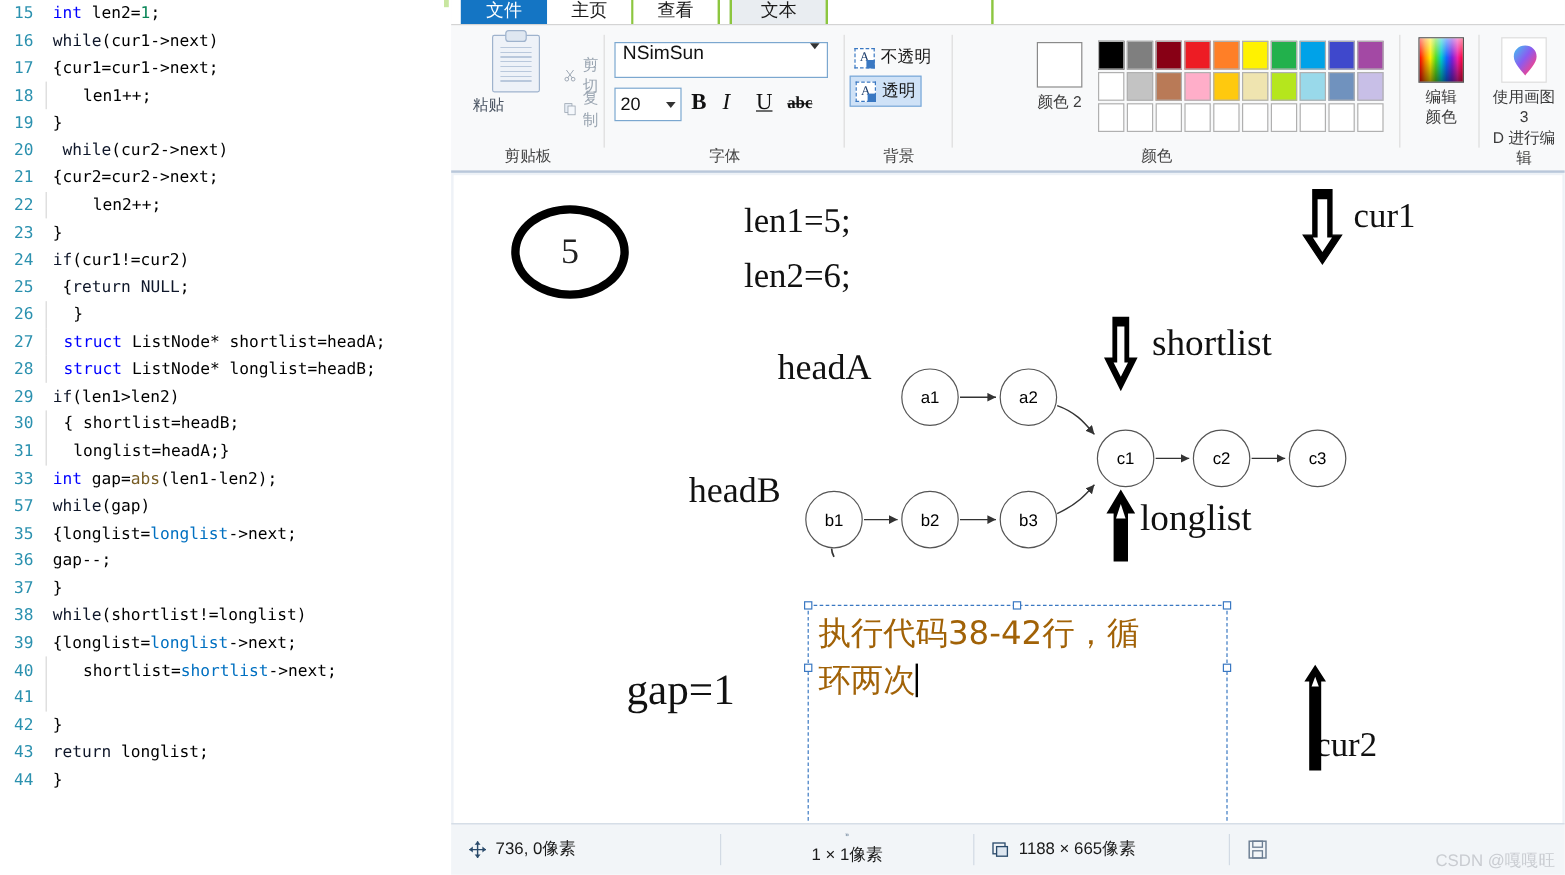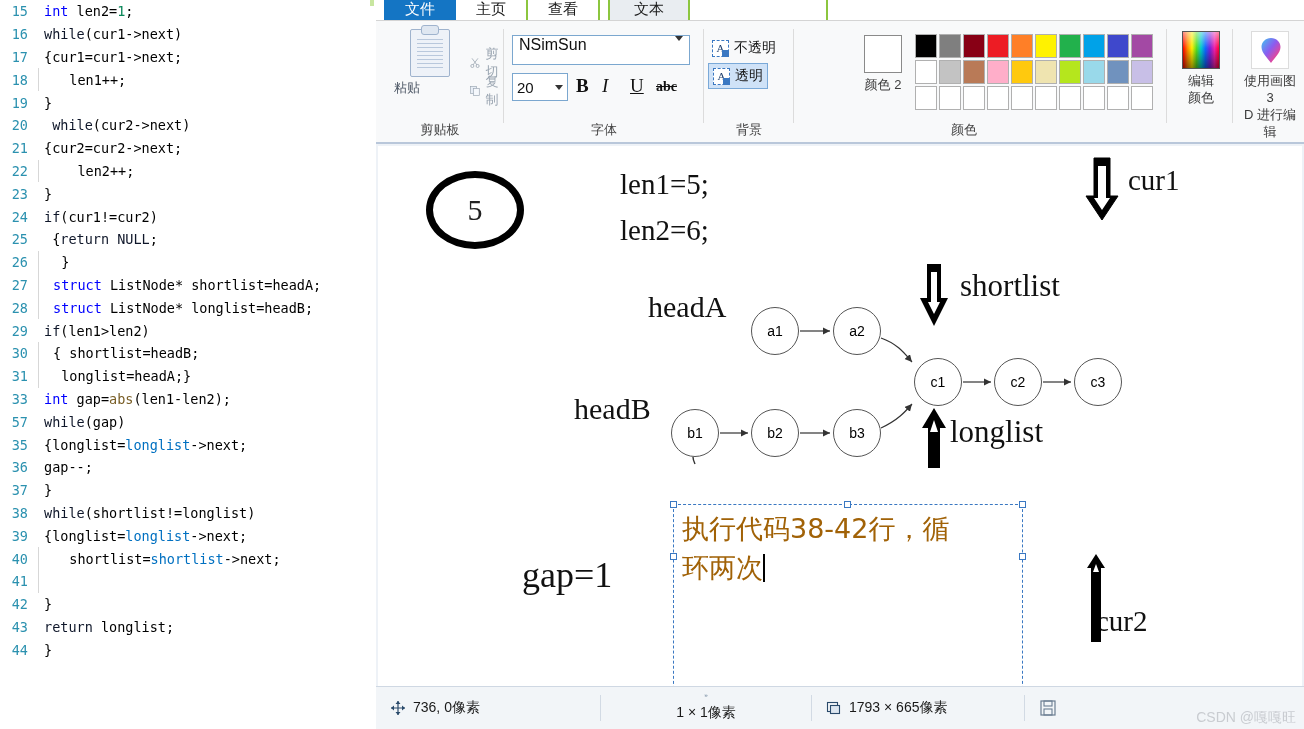--- a/index.html
+++ b/index.html
@@ -518,21 +518,21 @@
         <rect x="5" y="6" width="9" height="8" fill="none" stroke="#2a4a6b" stroke-width="1.1"></rect>
       </svg>
       <span>1 × 1像素</span>
     </div>
     <div class="sb-sep"></div>
     <div class="sb-cell" id="sb-size">
       <svg width="16" height="16" viewBox="0 0 16 16">
         <rect x="1.5" y="2.5" width="10" height="9" fill="none" stroke="#2a4a6b" stroke-width="1.1"></rect>
         <rect x="4.5" y="5.5" width="9" height="8" fill="#dde6f0" stroke="#2a4a6b" stroke-width="1.1"></rect>
       </svg>
-      <span>1793 × 665像素</span>
+      <span>1188 × 665像素</span>
     </div>
     <div class="sb-sep"></div>
     <div class="sb-cell">
       <svg width="18" height="18" viewBox="0 0 18 18">
         <rect x="2" y="2" width="14" height="14" fill="none" stroke="#6b7d92" stroke-width="1.2"></rect>
         <rect x="5" y="2" width="8" height="5" fill="none" stroke="#6b7d92" stroke-width="1.1"></rect>
         <rect x="5" y="10" width="8" height="6" fill="none" stroke="#6b7d92" stroke-width="1.1"></rect>
       </svg>
     </div>
     <div id="watermark">CSDN @嘎嘎旺</div>

